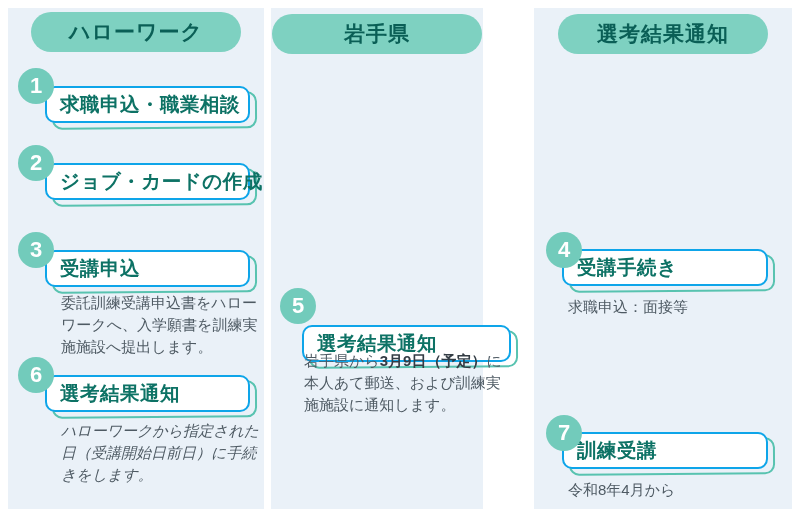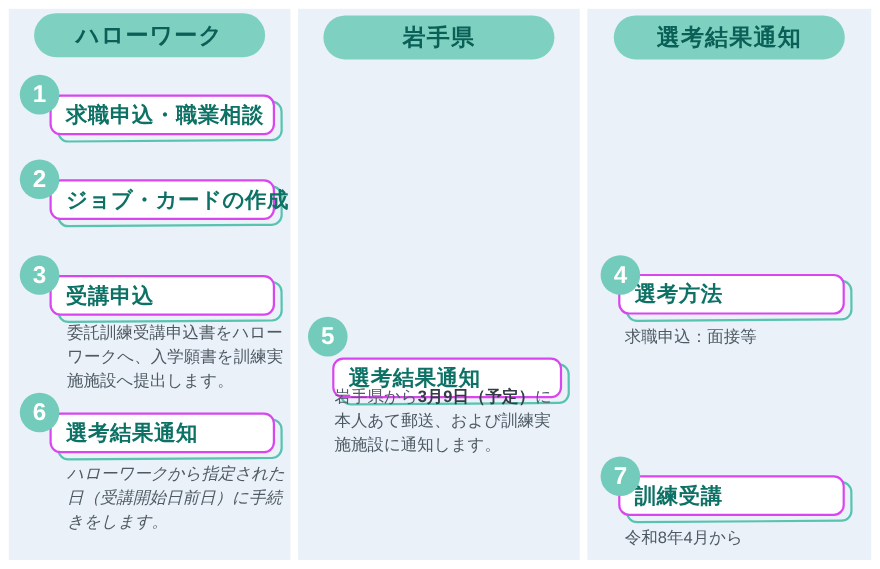--- a/index.html
+++ b/index.html
@@ -14,21 +14,21 @@
     overflow: hidden;
   }
 
   .column {
     position: absolute;
     top: 8px;
     height: 501px;
     background: #eaf1f8;
   }
   .col-1 { left: 8px;   width: 256px; }
-  .col-2 { left: 271px; width: 256px; }
+  .col-2 { left: 271px; width: 212px; }
   .col-3 { left: 534px; width: 258px; }
 
   .pill {
     position: absolute;
     left: 50%;
     transform: translateX(-50%);
     width: 210px;
     height: 40px;
     background: #7ed1c1;
     border-radius: 21px;
@@ -48,21 +48,21 @@
     position: absolute;
     left: 0;
     width: 100%;
     isolation: isolate;
   }
 
   .step-box {
     position: absolute;
     height: 37px;
     background: #ffffff;
-    border: 2px solid #d946ef;
+    border: 2px solid #0ea5e9;
     border-radius: 10px;
     display: flex;
     align-items: center;
     padding-left: 13px;
   }
   
   .step-box::before {
     content: "";
     position: absolute;
     inset: -2px;
@@ -177,21 +177,21 @@
       <div class="num">5</div>
       <p class="desc"><span>岩手県から</span><b>3月9日（予定）</b><span>に本人あて郵送、および訓練実施施設に通知します。</span></p>
     </div>
   </section>
 
   <section class="column col-3">
     <div class="pill">選考結果通知</div>
 
     <div class="step s4">
       <div class="step-box">
-        <span class="step-title">選考方法</span>
+        <span class="step-title">受講手続き</span>
       </div>
       <div class="num">4</div>
       <p class="desc">求職申込：面接等</p>
     </div>
 
     <div class="step s7">
       <div class="step-box">
         <span class="step-title">訓練受講</span>
       </div>
       <div class="num">7</div>

